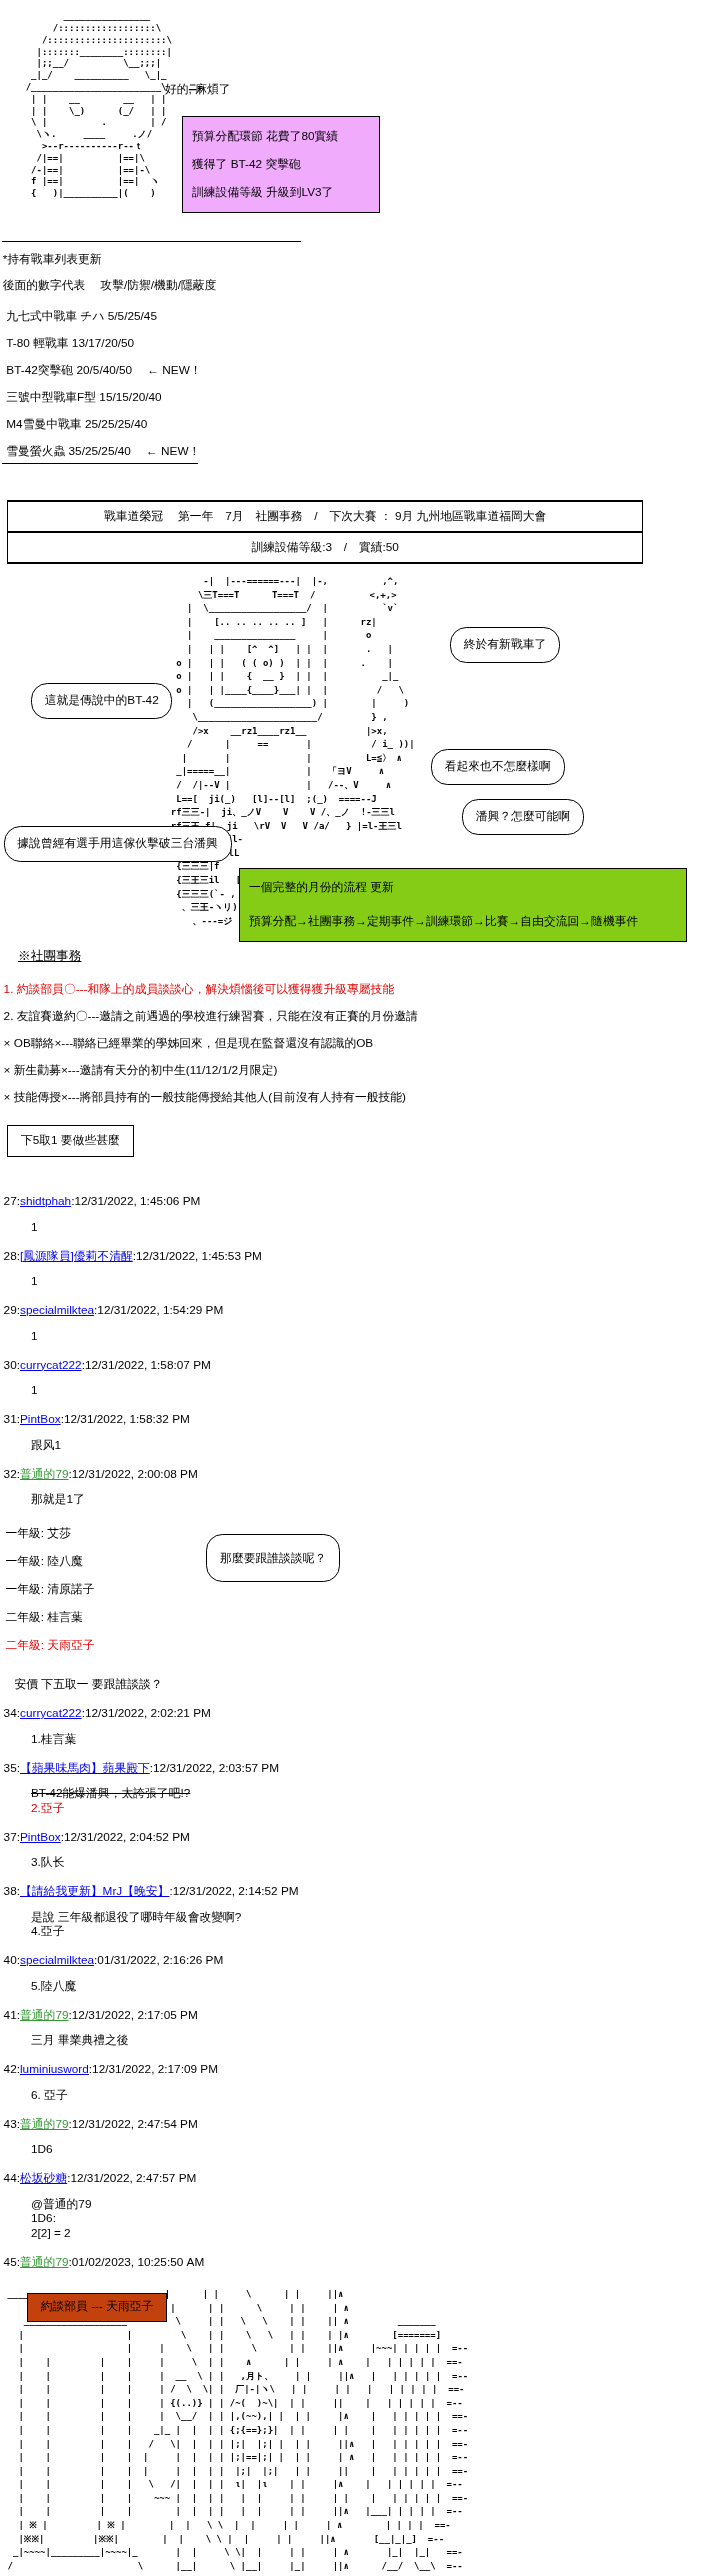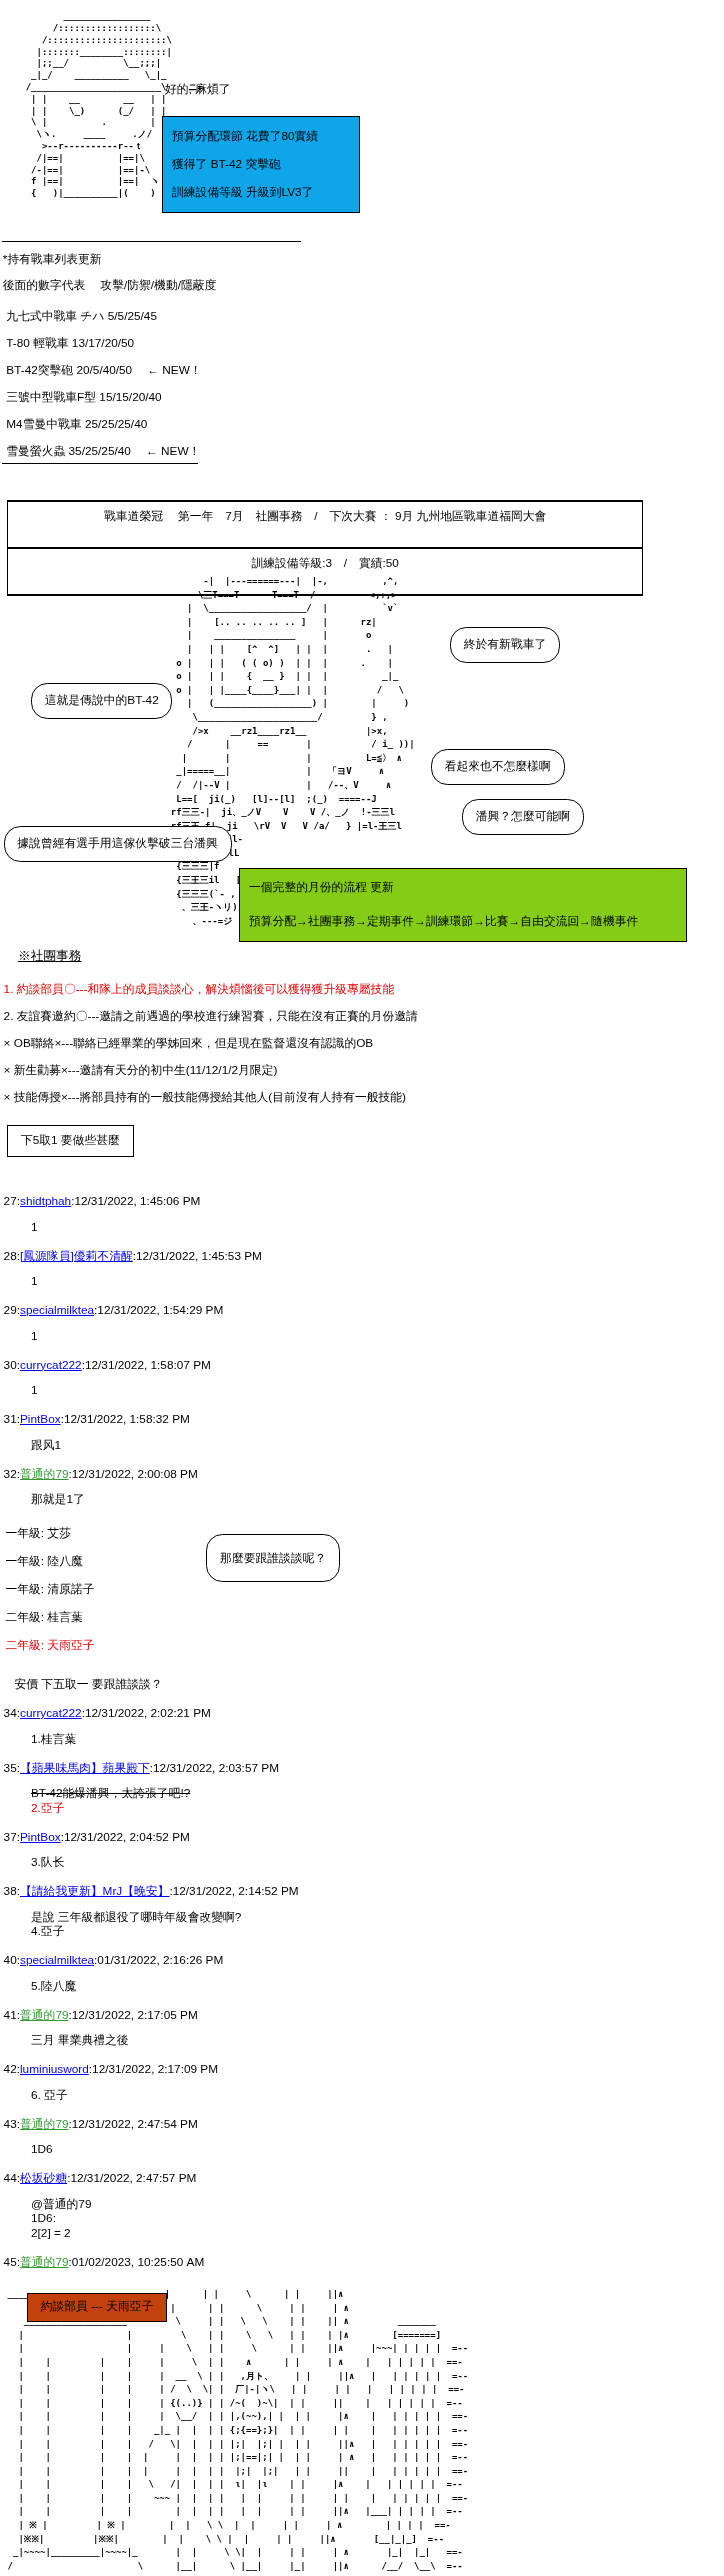--- a/index.html
+++ b/index.html
@@ -2,32 +2,32 @@
 <html style="--link: #0000ee; --author: #339933; --red: #e60000;font-size:14.5px"><head>
 <meta charset="utf-8">
 <style>
   html,body{margin:0;padding:0;background:#fff;}
   .page{position:relative;width:725px;height:2576px;overflow:hidden;background:#fff;
         color:#000;font-family:"Liberation Sans",sans-serif;font-size:11.8px;}
   .aa{font-family:"DejaVu Sans Mono",monospace;font-size:9px;line-height:13.6px;
       margin:4px;white-space:pre;color:#000;font-weight:bold;}
   .girl-aa{position:absolute;left:5.4px;top:7.2px;line-height:11.8px;}
   .dialogue{position:absolute;left:165px;top:82px;}
-  .result-box{position:absolute;left:162px;top:116px;width:178px;border:0.9px solid #000;
-              padding:5.4px 9px;background:#0ea5e9;}
+  .result-box{position:absolute;left:182px;top:116px;width:178px;border:0.9px solid #000;
+              padding:5.4px 9px;background:#f0abfc;}
   .result-box div{line-height:28px;white-space:nowrap;}
   .rule{position:absolute;border-top:1.8px solid #000;height:0;}
   .rule1{left:1.8px;top:241px;width:299px;}
   .rule2{left:1.8px;top:463px;width:196px;}
   .tanklist{position:absolute;left:2.7px;top:246px;line-height:26px;white-space:nowrap;}
   .tl-legend{margin-bottom:5.4px;}
   .status-table{position:absolute;left:7.2px;top:500px;width:634px;
                 border-left:0.9px solid #000;border-right:0.9px solid #000;
                 border-top:2.7px double #000;border-bottom:2.7px double #000;}
-  .status-row{height:45px;line-height:29px;text-align:center;white-space:nowrap;}
+  .status-row{height:29px;line-height:29px;text-align:center;white-space:nowrap;}
   .status-row + .status-row{border-top:2.7px double #000;}
   .tank-scene{position:absolute;left:0;top:571px;width:725px;height:418px;}
   .tank-aa{position:absolute;left:156px;top:0;}
   .bubble{position:absolute;border:0.9px solid #000;border-radius:16.3px;background:#fff;
           padding:9px 12.7px;white-space:nowrap;}
   .flow-box{position:absolute;left:239px;top:297px;width:428px;border:0.9px solid #000;
             background:#84cc16;padding:11px 9px;white-space:nowrap;}
   .flow-line2{margin-top:18px;}
   .club{position:absolute;left:0;top:944px;width:725px;padding-top:3.6px;}
   .club-head{margin-left:18px;font-size:12.7px;text-decoration:underline;}

